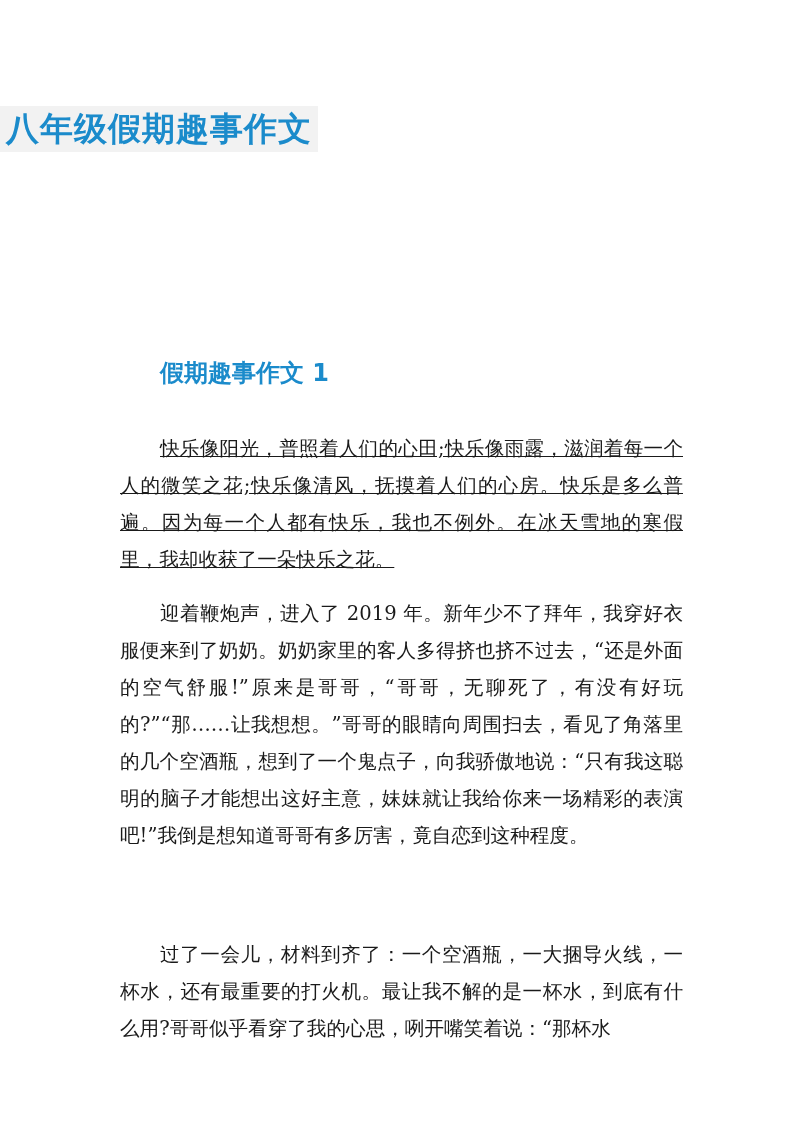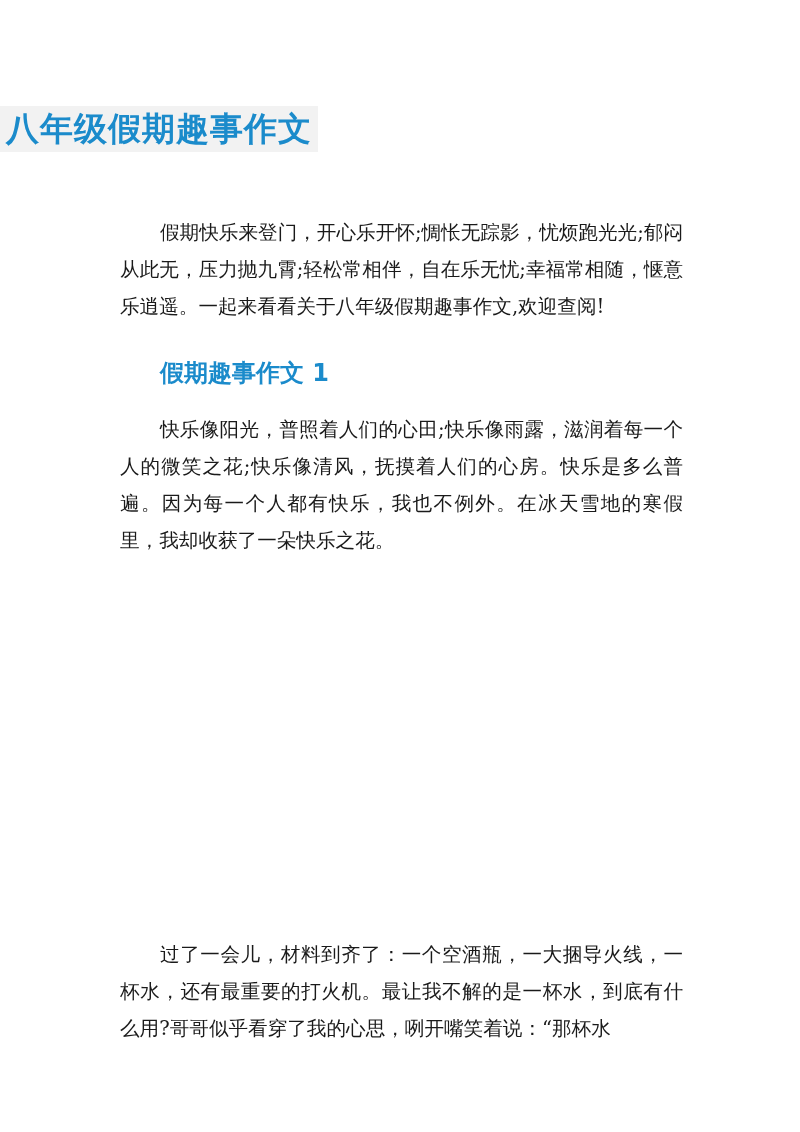--- a/index.html
+++ b/index.html
@@ -58,41 +58,41 @@
     .subheading {
       position: absolute;
       left: 160px;
       top: 358px;
       font-family: "DejaVu Sans", "Liberation Sans", sans-serif;
       font-weight: bold;
       font-size: 24px;
       color: #1b8bcb;
       line-height: 30px;
     }
-    .p1 { top: 411px; }
+    .p1 { top: 430px; text-decoration: underline; }
     .p2 { top: 595px; }
     .p3 { top: 912px; margin-top: 24px; }
   </style>
 </head>
 <body>
 
 <div class="page">
 
   <div class="title-wrap">
     <span class="title">八年级假期趣事作文</span>
   </div>
 
-  <div class="body-text intro">
-    <p class="para">假期快乐来登门，开心乐开怀;惆怅无踪影，忧烦跑光光;郁闷从此无，压力抛九霄;轻松常相伴，自在乐无忧;幸福常相随，惬意乐逍遥。一起来看看关于八年级假期趣事作文,欢迎查阅!</p>
-  </div>
 
   <div class="subheading">假期趣事作文 1</div>
 
   <div class="body-text p1">
     <p class="para">快乐像阳光，普照着人们的心田;快乐像雨露，滋润着每一个人的微笑之花;快乐像清风，抚摸着人们的心房。快乐是多么普遍。因为每一个人都有快乐，我也不例外。在冰天雪地的寒假里，我却收获了一朵快乐之花。</p>
   </div>
 
+  <div class="body-text p2">
+    <p class="para">迎着鞭炮声，进入了 2019 年。新年少不了拜年，我穿好衣服便来到了奶奶。奶奶家里的客人多得挤也挤不过去，“还是外面的空气舒服!”原来是哥哥，“哥哥，无聊死了，有没有好玩的?”“那……让我想想。”哥哥的眼睛向周围扫去，看见了角落里的几个空酒瓶，想到了一个鬼点子，向我骄傲地说：“只有我这聪明的脑子才能想出这好主意，妹妹就让我给你来一场精彩的表演吧!”我倒是想知道哥哥有多厉害，竟自恋到这种程度。</p>
+  </div>
 
   <div class="body-text p3">
     <p class="para">过了一会儿，材料到齐了：一个空酒瓶，一大捆导火线，一杯水，还有最重要的打火机。最让我不解的是一杯水，到底有什么用?哥哥似乎看穿了我的心思，咧开嘴笑着说：“那杯水</p>
   </div>
 
 </div>
 
 </body></html>

